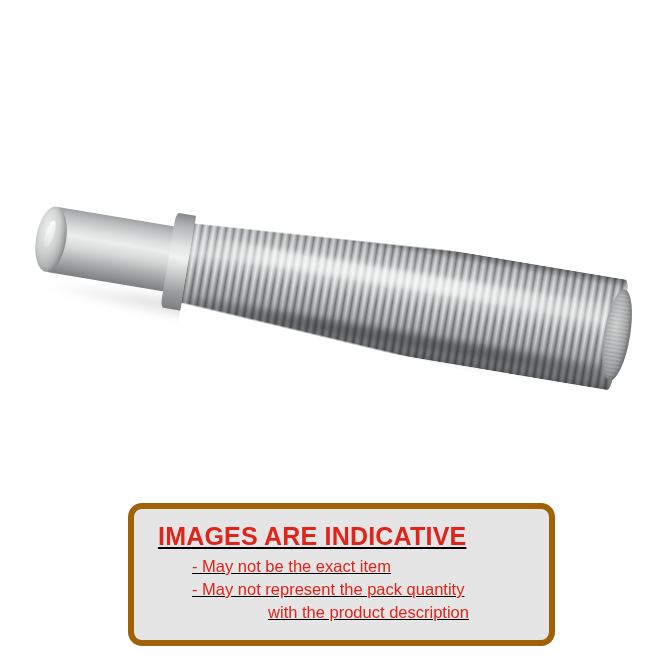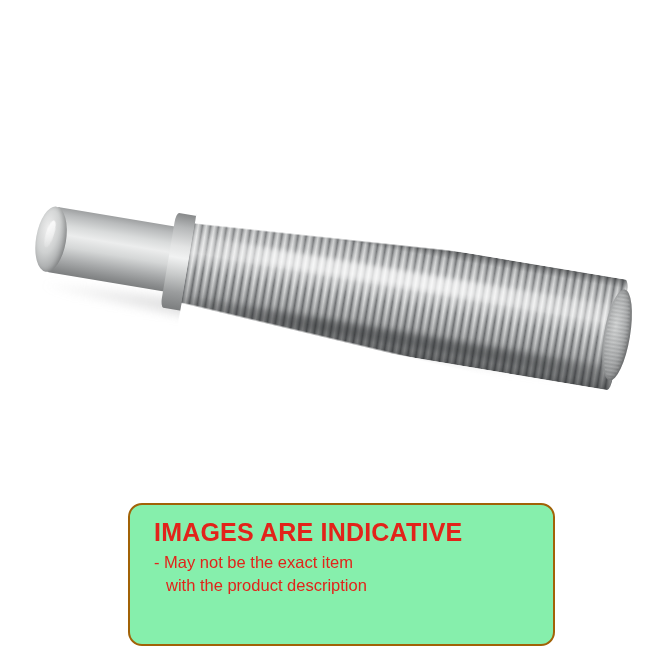--- a/index.html
+++ b/index.html
@@ -214,41 +214,44 @@
   }
 
   
   #indicative-notice {
     position: absolute;
     left: 128px;
     top: 503px;
     width: 427px;
     height: 143px;
     box-sizing: border-box;
-    background: #86efac;
-    border: 2px solid #a16207;
+    background: #e5e5e5;
+    border: 6px solid #a16207;
     border-radius: 14px;
     padding: 10px 16px 8px 24px;
+    text-decoration: underline;
   }
   #indicative-notice .notice-title {
     color: #e2231a;
     font-size: 25px;
     font-weight: bold;
     line-height: 30px;
     letter-spacing: 0.2px;
     margin: 2px 0 4px 0;
   }
   #indicative-notice .notice-line {
     color: #e2231a;
     font-size: 16.5px;
     line-height: 23px;
     white-space: nowrap;
+    margin-left: 34px;
   }
   #indicative-notice .notice-line.indent {
     padding-left: 12px;
+    text-align: center;
   }
 </style>
 </head>
 <body>
 
 <div id="page">
 
   <div id="product-photo">
     <div class="assembly">
       <div class="shadow"></div>
@@ -266,16 +269,17 @@
       <div class="body-taper-bot"></div>
 
       <div class="body-face"></div>
       <div class="body-face-teeth"></div>
     </div>
   </div>
 
   <div id="indicative-notice">
     <div class="notice-title">IMAGES ARE INDICATIVE</div>
     <div class="notice-line">- May not be the exact item</div>
+    <div class="notice-line">- May not represent the pack quantity</div>
     <div class="notice-line indent">with the product description</div>
   </div>
 
 </div>
 
 </body></html>

